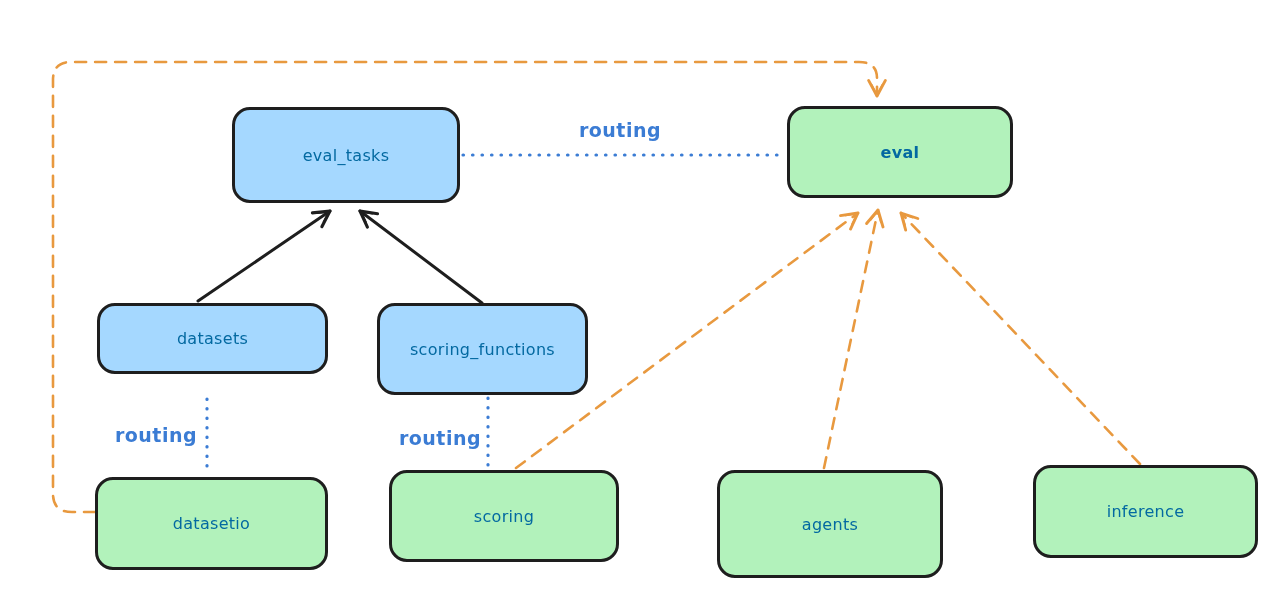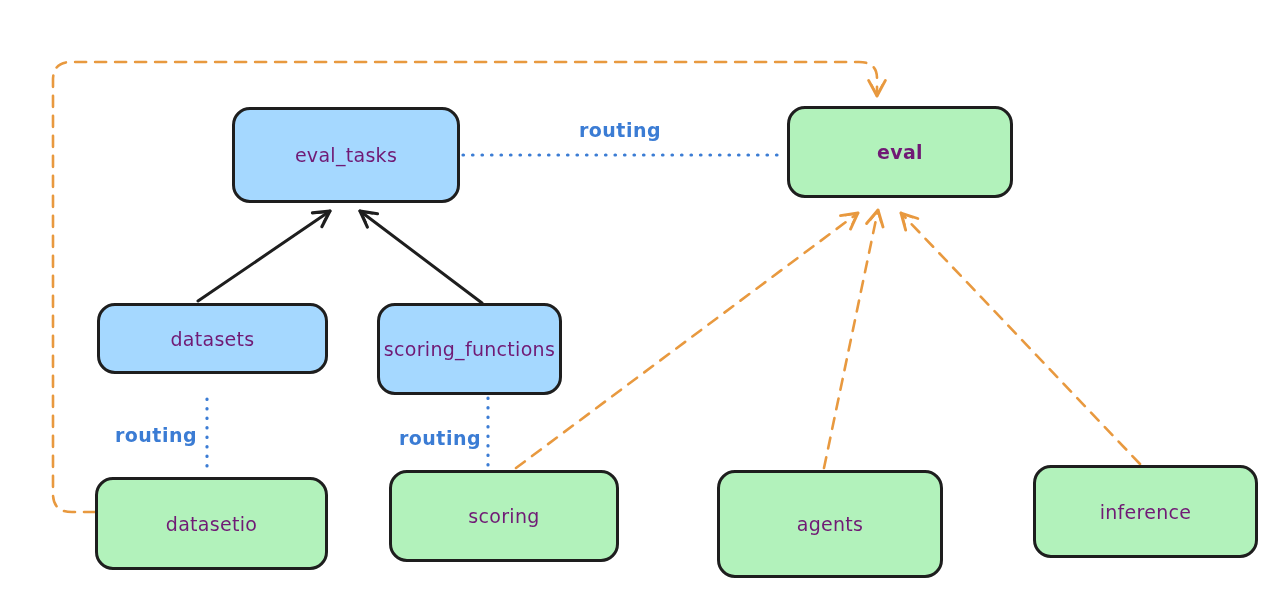--- a/index.html
+++ b/index.html
@@ -10,22 +10,22 @@
     font-family:"DejaVu Sans", sans-serif;
     overflow:hidden;
   }
   .edges{position:absolute;left:0;top:0;width:1280px;height:596px;}
   .node{
     position:absolute;
     box-sizing:border-box;
     border:3px solid #1e1e1e;
     border-radius:18px;
     display:flex;align-items:center;justify-content:center;
-    font-size:19px;
-    color:#701a75;
+    font-size:16px;
+    color:#0369a1;
     letter-spacing:0.3px;
   }
   .edge-label{
     position:absolute;
     transform:translateX(-50%);
     font-size:19px;
     font-weight:700;
     letter-spacing:0.5px;
   }
 </style>
@@ -64,21 +64,21 @@
   </div>
 
   <div class="node" style="left: 787px; top: 106px; width: 226px; height: 92px; background: rgb(178, 242, 187); font-weight: bold;">
     <span>eval</span>
   </div>
 
   <div class="node" style="left: 97px; top: 303px; width: 231px; height: 71px; background: rgb(165, 216, 255);">
     <span>datasets</span>
   </div>
 
-  <div class="node" style="left: 377px; top: 303px; width: 185px; height: 92px; background: rgb(165, 216, 255);">
+  <div class="node" style="left: 377px; top: 303px; width: 211px; height: 92px; background: rgb(165, 216, 255);">
     <span>scoring_functions</span>
   </div>
 
   <div class="node" style="left: 95px; top: 477px; width: 233px; height: 93px; background: rgb(178, 242, 187);">
     <span>datasetio</span>
   </div>
 
   <div class="node" style="left: 389px; top: 470px; width: 230px; height: 92px; background: rgb(178, 242, 187);">
     <span>scoring</span>
   </div>

